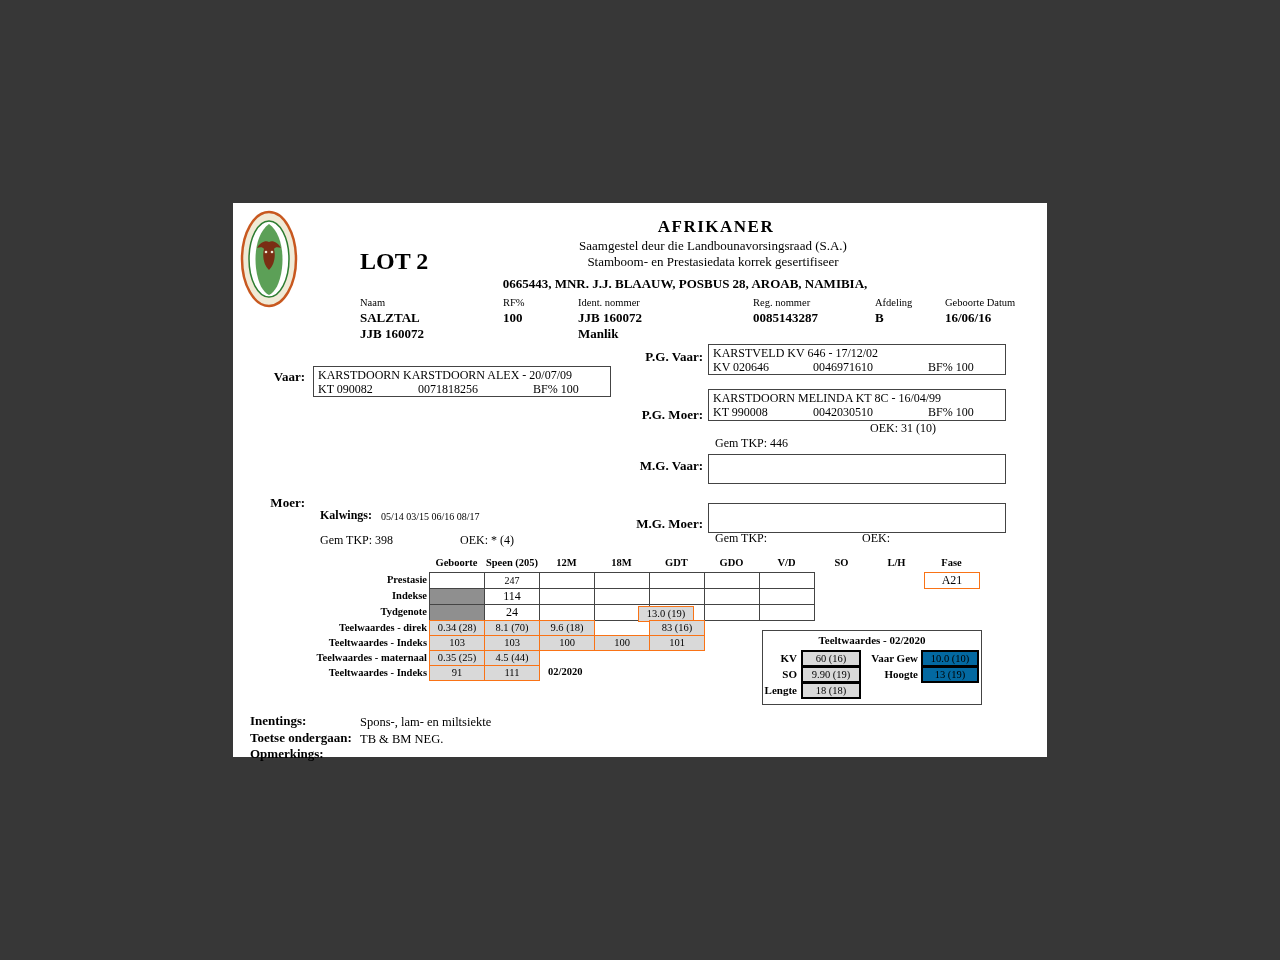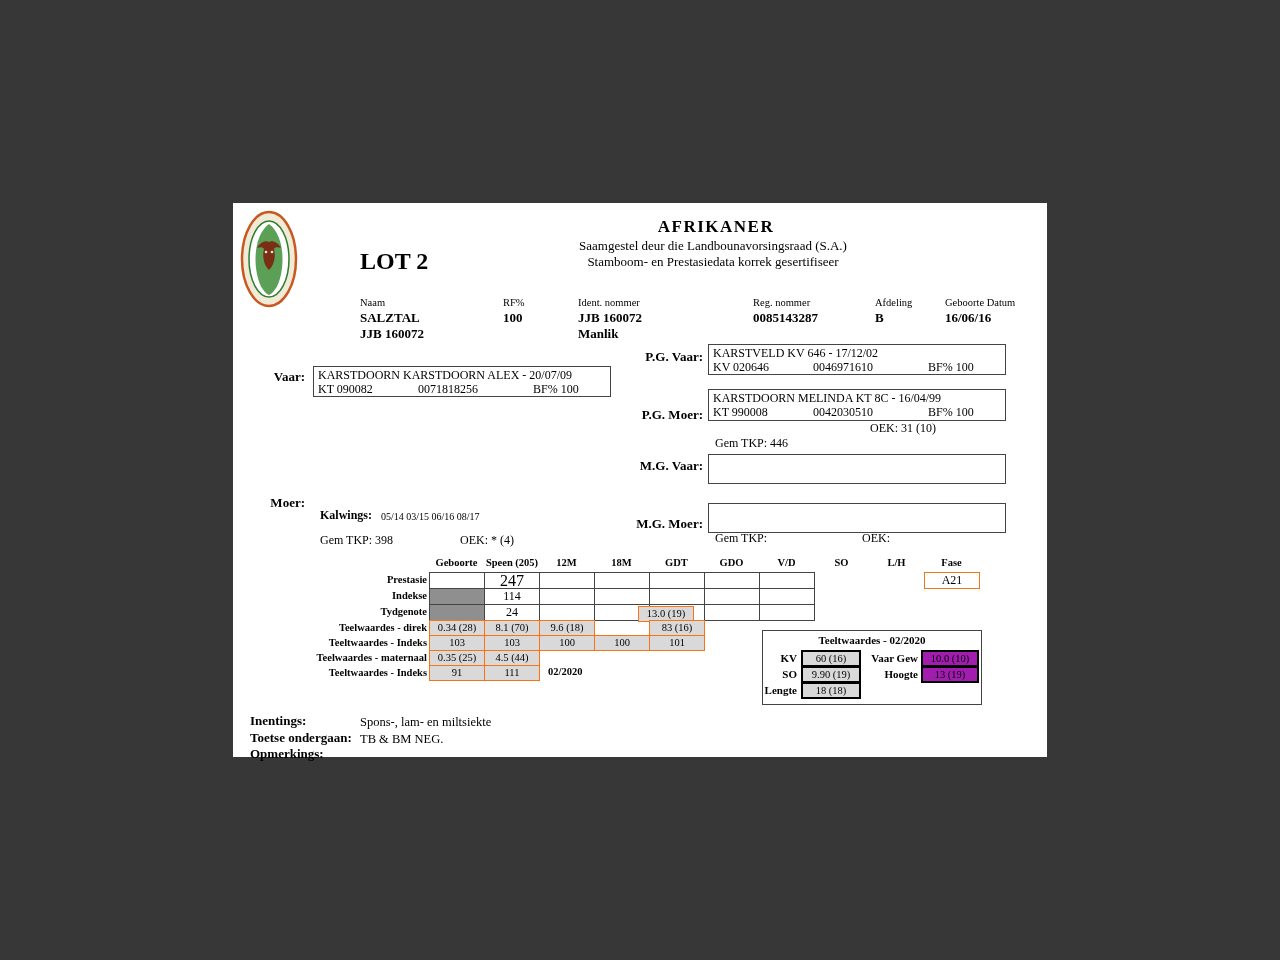--- a/index.html
+++ b/index.html
@@ -53,21 +53,21 @@
   }
   .wcell{background:#ffffff;}
   .twbox{
     position:absolute;left:529px;top:427px;width:220px;height:75px;
     border:1px solid #444;box-sizing:border-box;
   }
   .twval{
     position:absolute;width:56px;height:13px;border:2px solid #000000;
     background:#d9d9d9;font-size:10.5px;text-align:center;line-height:13px;
   }
-  .twval.white{background:#a21caf;}
+  .twval.white{background:#0369a1;}
 </style>
 </head>
 <body>
 
 <div class="page">
 
   <div class="abs" style="left:7px;top:7px;">
     <svg width="58" height="99" viewBox="0 0 58 99">
       <ellipse cx="29" cy="49" rx="27" ry="47" fill="#f0ead6" stroke="#c8581f" stroke-width="2.5"></ellipse>
       <ellipse cx="29" cy="49" rx="20" ry="38" fill="#ffffff" stroke="#2e7d32" stroke-width="1.5"></ellipse>
@@ -75,20 +75,21 @@
       <path d="M17 38 C20 32 26 30 29 32 C32 30 38 32 41 38 C38 37 35 37 34 39 C36 46 34 56 29 60 C24 56 22 46 24 39 C23 37 20 37 17 38 Z" fill="#7a2e14"></path>
       <circle cx="26" cy="42" r="1.3" fill="#f0ead6"></circle>
       <circle cx="32" cy="42" r="1.3" fill="#f0ead6"></circle>
     </svg>
   </div>
 
   <div class="abs b f20" style="left:127px;top:45px;">LOT 2</div>
   <div class="abs b f17 ctr" style="left:483px;top:14px;">AFRIKANER</div>
   <div class="abs f13 ctr" style="left:480px;top:36px;">Saamgestel deur die Landbounavorsingsraad (S.A.)</div>
   <div class="abs f13 ctr" style="left:480px;top:52px;">Stamboom- en Prestasiedata korrek gesertifiseer</div>
+  <div class="abs b f13 ctr" style="left:452px;top:74px;">0665443, MNR. J.J. BLAAUW, POSBUS 28, AROAB, NAMIBIA,</div>
 
   <div class="abs f105" style="left:127px;top:94px;">Naam</div>
   <div class="abs f105" style="left:270px;top:94px;text-align:right;">RF%</div>
   <div class="abs f105" style="left:345px;top:94px;">Ident. nommer</div>
   <div class="abs f105" style="left:520px;top:94px;">Reg. nommer</div>
   <div class="abs f105" style="left:642px;top:94px;">Afdeling</div>
   <div class="abs f105" style="left:712px;top:94px;">Geboorte Datum</div>
 
   <div class="abs b f13" style="left:127px;top:108px;">SALZTAL</div>
   <div class="abs b f13" style="left:127px;top:124px;">JJB 160072</div>
@@ -159,21 +160,21 @@
   <div class="abs b f105 rt" style="left:0px;top:371px;width:194px;">Prestasie</div>
   <div class="abs b f105 rt" style="left:0px;top:387px;width:194px;">Indekse</div>
   <div class="abs b f105 rt" style="left:0px;top:403px;width:194px;">Tydgenote</div>
   <div class="abs b f105 rt" style="left:0px;top:419px;width:194px;">Teelwaardes - direk</div>
   <div class="abs b f105 rt" style="left:0px;top:434px;width:194px;">Teeltwaardes - Indeks</div>
   <div class="abs b f105 rt" style="left:0px;top:449px;width:194px;">Teelwaardes - maternaal</div>
   <div class="abs b f105 rt" style="left:0px;top:464px;width:194px;">Teeltwaardes - Indeks</div>
 
   <div class="grid3">
     <div class="g3c"></div>
-    <div class="g3c" style="font-size:16px;">247</div>
+    <div class="g3c" style="font-size:10px;">247</div>
     <div class="g3c"></div>
     <div class="g3c"></div>
     <div class="g3c"></div>
     <div class="g3c"></div>
     <div class="g3c"></div>
     <div class="g3c dgray"></div>
     <div class="g3c">114</div>
     <div class="g3c"></div>
     <div class="g3c"></div>
     <div class="g3c"></div>

